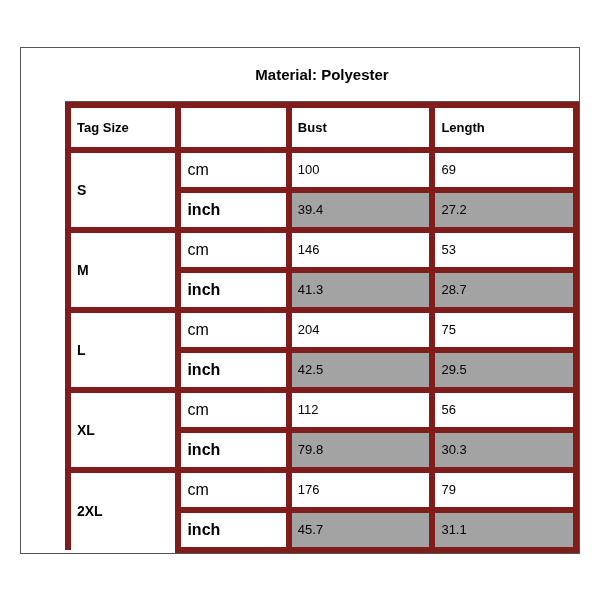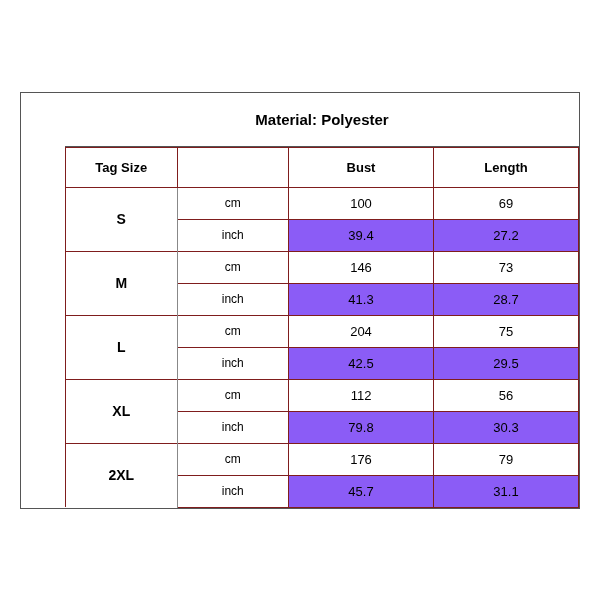--- a/index.html
+++ b/index.html
@@ -32,48 +32,48 @@
       border-bottom: 1.5px solid #555;
       background: #fff;
     }
 
     table {
       width: 100%;
       border-collapse: collapse;
     }
 
     th, td {
-      border: 1px solid #7f1d1d;
-      text-align: center;
+      border: 6px solid #7f1d1d;
+      text-align: left;
       padding: 8px 6px;
       font-size: 13px;
     }
 
     thead th {
       font-weight: bold;
       background: #fff;
       padding: 12px 6px;
     }
 
     .tag-size-cell {
       font-weight: bold;
       font-size: 14px;
       border-right: 1px solid #888;
     }
 
     .unit-cell {
-      font-size: 12px;
+      font-size: 16px;
     }
 
     .unit-cell.inch {
-      font-weight: normal;
+      font-weight: bold;
     }
 
     .shaded {
-      background-color: #8b5cf6;
+      background-color: #a3a3a3;
     }
 
     .no-border-bottom {
       border-bottom: none;
     }
 
     .tag-size-col {
       width: 100px;
     }
 
@@ -108,21 +108,21 @@
         </tr>
         <tr>
           <td class="unit-cell inch">inch</td>
           <td class="shaded">39.4</td>
           <td class="shaded">27.2</td>
         </tr>
         <tr>
           <td class="tag-size-cell no-border-bottom" rowspan="2">M</td>
           <td class="unit-cell">cm</td>
           <td>146</td>
-          <td>73</td>
+          <td>53</td>
         </tr>
         <tr>
           <td class="unit-cell inch">inch</td>
           <td class="shaded">41.3</td>
           <td class="shaded">28.7</td>
         </tr>
         <tr>
           <td class="tag-size-cell no-border-bottom" rowspan="2">L</td>
           <td class="unit-cell">cm</td>
           <td>204</td>

